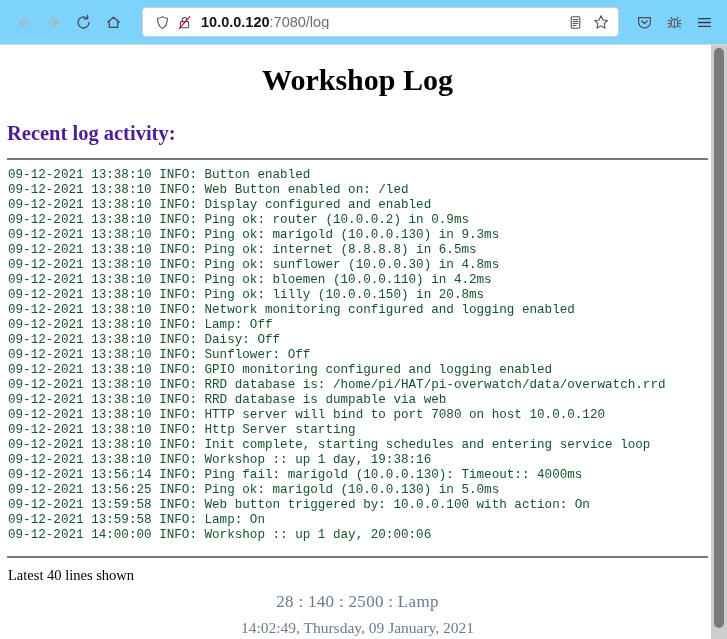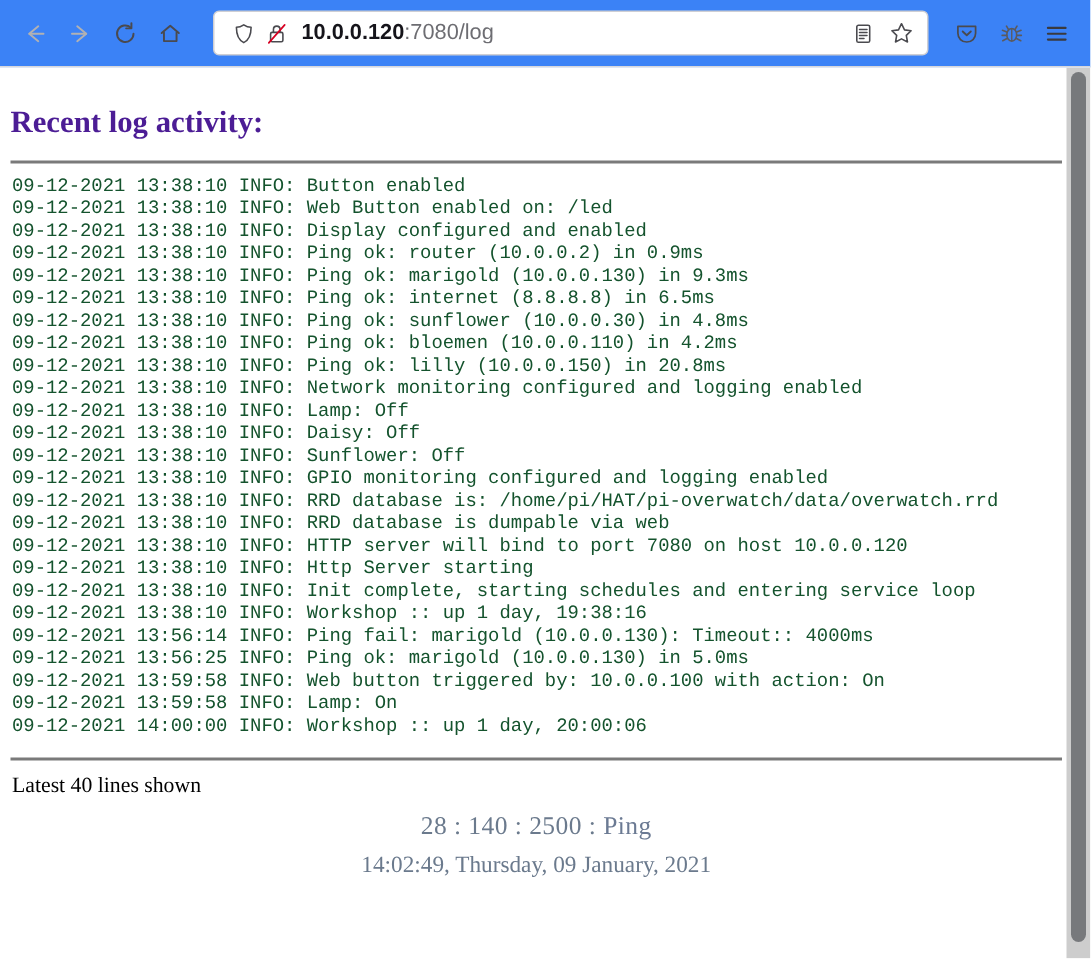--- a/index.html
+++ b/index.html
@@ -11,21 +11,21 @@
     height: 639px;
     overflow: hidden;
     background: #ffffff;
     font-family: "Liberation Serif", serif;
     -webkit-font-smoothing: antialiased;
   }
 
   
   .browser-chrome {
     height: 45px;
-    background: #3b82f6;
+    background: #7dd3fc;
     border-bottom: 1px solid #d7d7db;
     display: flex;
     align-items: center;
     padding: 0 8px;
     box-sizing: border-box;
   }
   .nav-btn {
     width: 30px;
     height: 30px;
     display: flex;
@@ -274,31 +274,32 @@
         <svg width="17" height="17" viewBox="0 0 17 17">
           <path d="M2.6 4.6 L14.4 4.6 M2.6 8.5 L14.4 8.5 M2.6 12.4 L14.4 12.4" stroke="#3a3a3f" stroke-width="1.4" stroke-linecap="round"></path>
         </svg>
       </span>
     </div>
   </div>
 </div>
 
 <div class="page">
 
+  <h1 class="page-title">Workshop Log</h1>
 
   <h2 class="section-title">Recent log activity:</h2>
 
   <hr class="rule">
 
   <div class="log-block"><div class="log-line">09-12-2021 13:38:10 INFO: Button enabled</div><div class="log-line">09-12-2021 13:38:10 INFO: Web Button enabled on: /led</div><div class="log-line">09-12-2021 13:38:10 INFO: Display configured and enabled</div><div class="log-line">09-12-2021 13:38:10 INFO: Ping ok: router (10.0.0.2) in 0.9ms</div><div class="log-line">09-12-2021 13:38:10 INFO: Ping ok: marigold (10.0.0.130) in 9.3ms</div><div class="log-line">09-12-2021 13:38:10 INFO: Ping ok: internet (8.8.8.8) in 6.5ms</div><div class="log-line">09-12-2021 13:38:10 INFO: Ping ok: sunflower (10.0.0.30) in 4.8ms</div><div class="log-line">09-12-2021 13:38:10 INFO: Ping ok: bloemen (10.0.0.110) in 4.2ms</div><div class="log-line">09-12-2021 13:38:10 INFO: Ping ok: lilly (10.0.0.150) in 20.8ms</div><div class="log-line">09-12-2021 13:38:10 INFO: Network monitoring configured and logging enabled</div><div class="log-line">09-12-2021 13:38:10 INFO: Lamp: Off</div><div class="log-line">09-12-2021 13:38:10 INFO: Daisy: Off</div><div class="log-line">09-12-2021 13:38:10 INFO: Sunflower: Off</div><div class="log-line">09-12-2021 13:38:10 INFO: GPIO monitoring configured and logging enabled</div><div class="log-line">09-12-2021 13:38:10 INFO: RRD database is: /home/pi/HAT/pi-overwatch/data/overwatch.rrd</div><div class="log-line">09-12-2021 13:38:10 INFO: RRD database is dumpable via web</div><div class="log-line">09-12-2021 13:38:10 INFO: HTTP server will bind to port 7080 on host 10.0.0.120</div><div class="log-line">09-12-2021 13:38:10 INFO: Http Server starting</div><div class="log-line">09-12-2021 13:38:10 INFO: Init complete, starting schedules and entering service loop</div><div class="log-line">09-12-2021 13:38:10 INFO: Workshop :: up 1 day, 19:38:16</div><div class="log-line">09-12-2021 13:56:14 INFO: Ping fail: marigold (10.0.0.130): Timeout:: 4000ms</div><div class="log-line">09-12-2021 13:56:25 INFO: Ping ok: marigold (10.0.0.130) in 5.0ms</div><div class="log-line">09-12-2021 13:59:58 INFO: Web button triggered by: 10.0.0.100 with action: On</div><div class="log-line">09-12-2021 13:59:58 INFO: Lamp: On</div><div class="log-line">09-12-2021 14:00:00 INFO: Workshop :: up 1 day, 20:00:06</div></div>
 
   <hr class="rule">
 
   <div class="footer-note">Latest 40 lines shown</div>
 
-  <div class="footer-links"><a href="#" class="">28</a><span class="footer-sep"> : </span><a href="#" class="">140</a><span class="footer-sep"> : </span><a href="#" class="">2500</a><span class="footer-sep"> : </span><a href="#" class="home-link">Ping</a><span class="footer-sep"></span></div>
+  <div class="footer-links"><a href="#" class="">28</a><span class="footer-sep"> : </span><a href="#" class="">140</a><span class="footer-sep"> : </span><a href="#" class="">2500</a><span class="footer-sep"> : </span><a href="#" class="home-link">Lamp</a><span class="footer-sep"></span></div>
 
   <div class="footer-time">14:02:49, Thursday, 09 January, 2021</div>
 
   <div class="scrollbar">
     <div class="scrollbar-thumb"></div>
   </div>
 </div>
 
 </body></html>

